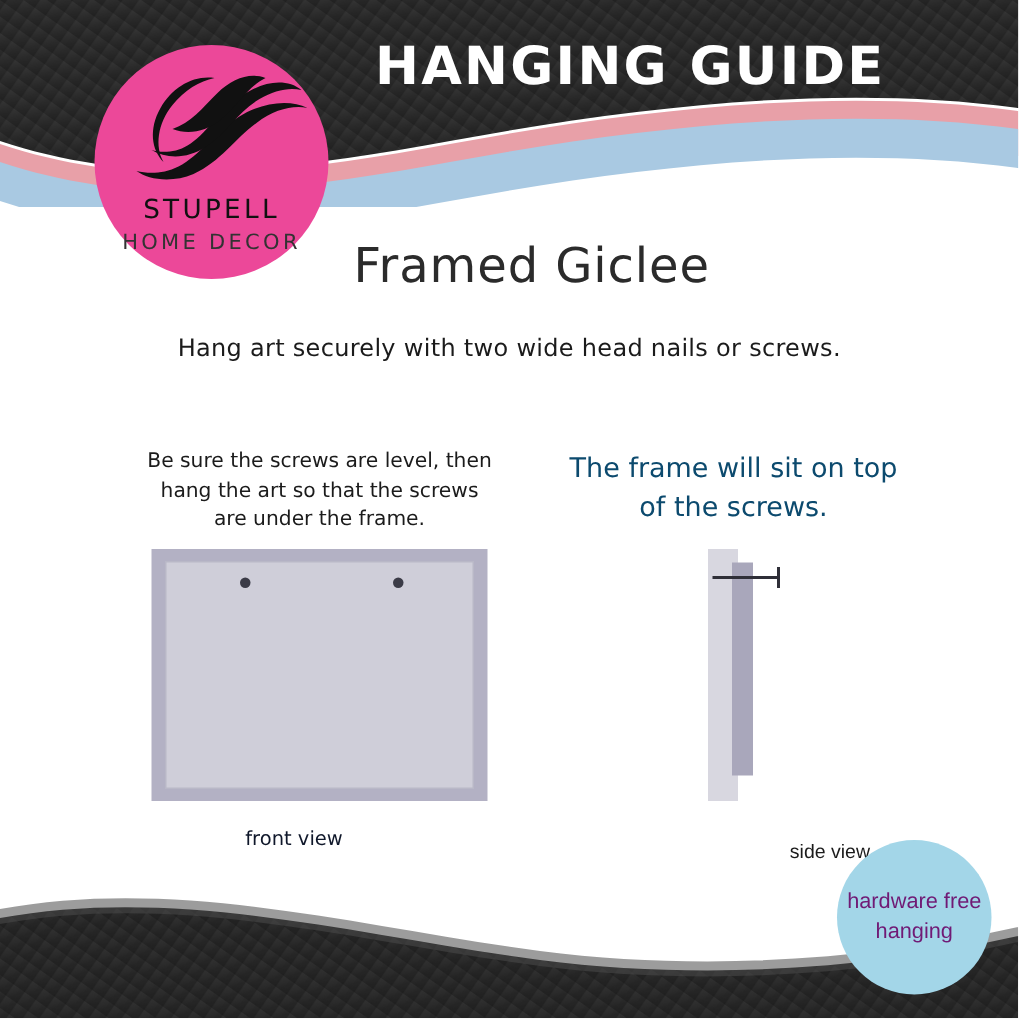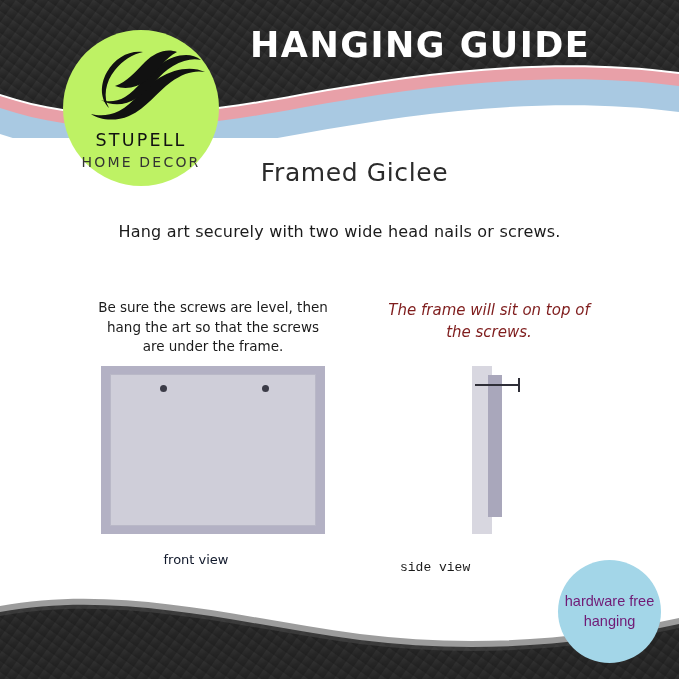--- a/index.html
+++ b/index.html
@@ -37,21 +37,21 @@
     line-height:1;
     z-index:6;
   }
 
   
   .logo-circle{
     position:absolute;
     left:63px;top:30px;
     width:156px;height:156px;
     border-radius:50%;
-    background:#bef264;
+    background:#ec4899;
     z-index:8;
     box-shadow:0 0 0 0 rgba(0,0,0,0);
   }
   .logo-mark{
     position:absolute;left:0;top:18px;width:156px;height:78px;
   }
   .logo-name{
     position:absolute;left:0;top:100px;width:156px;
     text-align:center;
     font-family:"DejaVu Sans", sans-serif;
@@ -68,21 +68,21 @@
     letter-spacing:2.2px;
     color:#333333;
   }
 
   
   .product-type{
     position:absolute;
     left:0;top:158px;width:679px;
     text-align:center;
     font-family:"DejaVu Sans", sans-serif;
-    font-size:25px;
+    font-size:32px;
     color:#2b2b2b;
     letter-spacing:0.6px;
     padding-left:30px;
     box-sizing:border-box;
   }
   .instruction{
     position:absolute;
     left:0;top:222px;width:679px;
     text-align:center;
     font-family:"DejaVu Sans", sans-serif;
@@ -99,24 +99,23 @@
     font-family:"DejaVu Sans", sans-serif;
     font-size:13.5px;
     line-height:1.45;
     color:#1b1b1b;
   }
   .cap-right{
     position:absolute;
     left:378px;top:300px;width:222px;
     text-align:center;
     font-family:"DejaVu Sans", sans-serif;
-    font-size:15px;
+    font-size:18px;
     line-height:1.45;
-    color:#7f1d1d;
-    font-style:italic;
+    color:#0c4a6e;
   }
 
   
   .front-frame{
     position:absolute;
     left:101px;top:366px;
     width:224px;height:168px;
     background:#b3b1c4;
   }
   .front-mat{
@@ -165,22 +164,22 @@
   }
   .side-screw-head{
     position:absolute;
     left:518px;top:378px;
     width:2px;height:14px;
     background:#2f2f38;
   }
   .lbl-side{
     position:absolute;
     left:400px;top:560px;width:180px;
-    text-align:left;
-    font-family:Liberation Mono, monospace;
+    text-align:right;
+    font-family:Liberation Sans, sans-serif;
     font-size:13px;
     color:#1b1b1b;
   }
 
   
   .badge{
     position:absolute;
     right:18px;bottom:16px;
     width:103px;height:103px;
     border-radius:50%;

